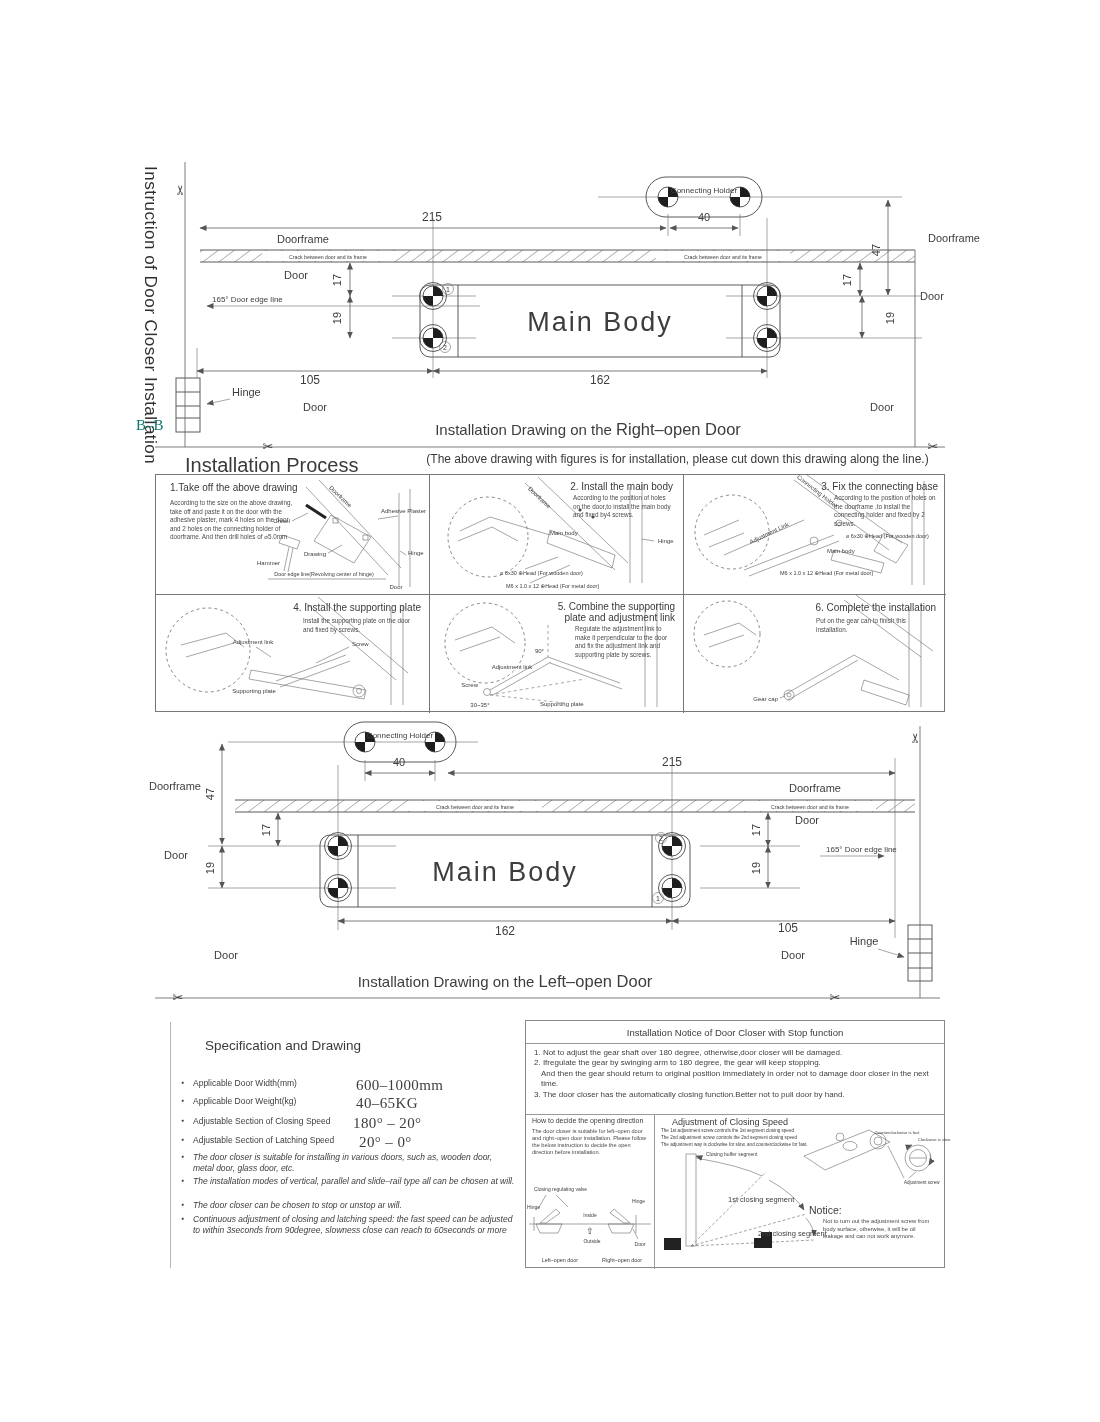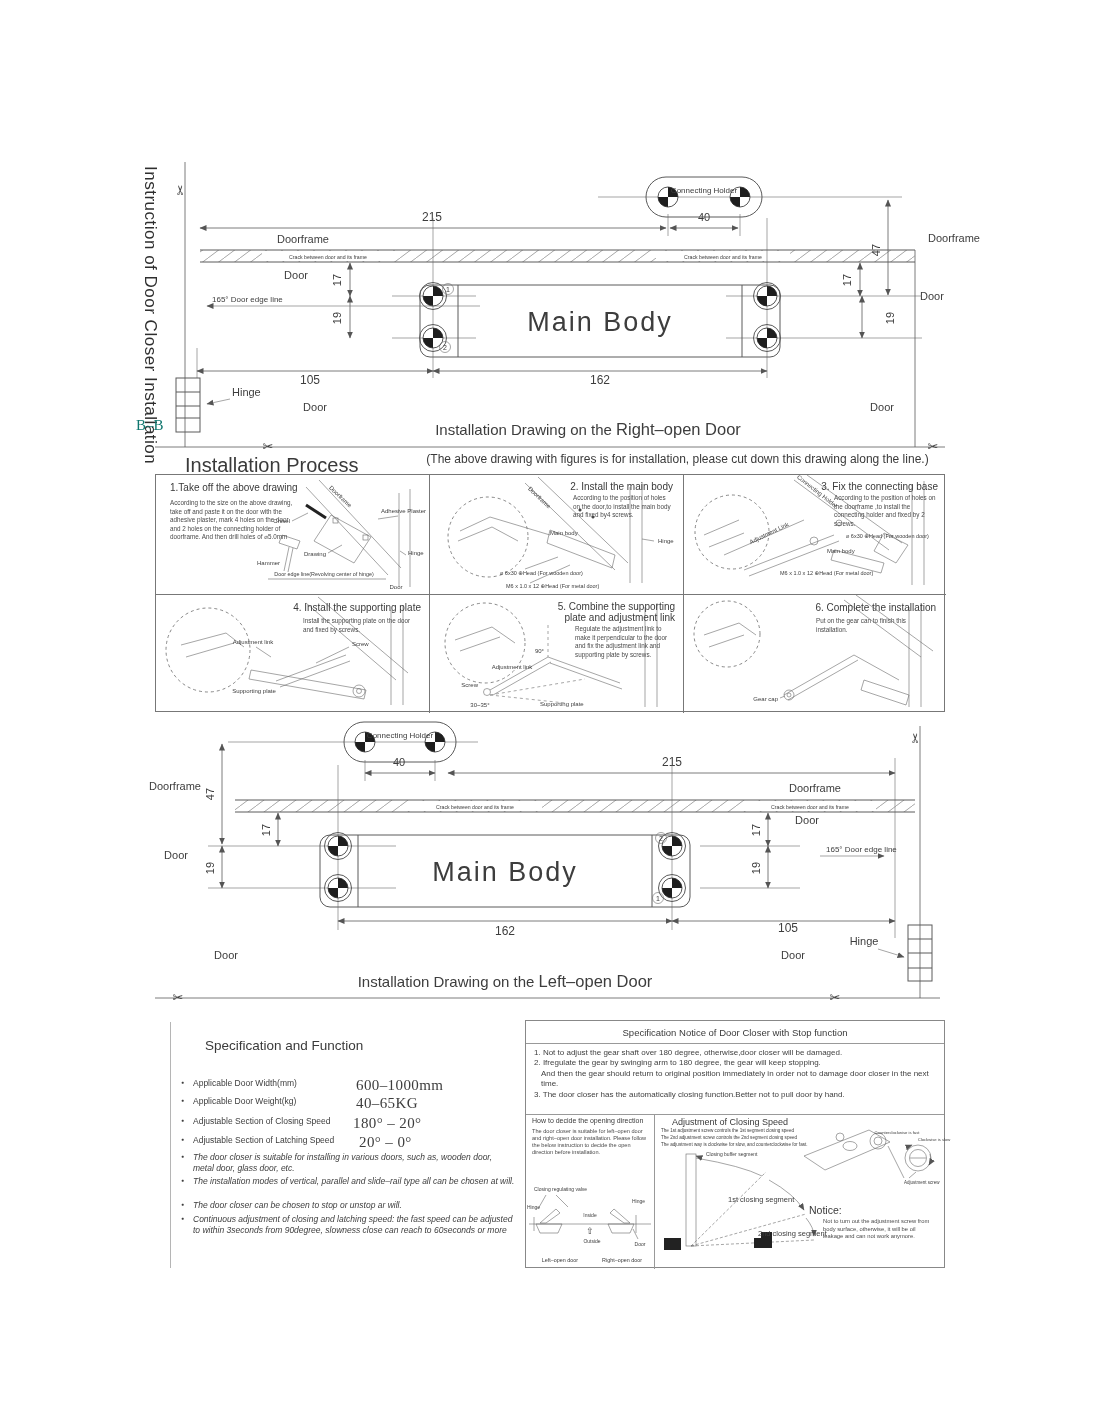--- a/index.html
+++ b/index.html
@@ -451,21 +451,21 @@
     <line class="thin" x1="878" y1="239" x2="904" y2="247" marker-end="url(#arr)"></line>
     <text x="226" y="249" font-size="11" text-anchor="middle">Door</text>
     <text x="793" y="249" font-size="11" text-anchor="middle">Door</text>
 
     <text x="505" y="277" text-anchor="middle">
       <tspan font-size="15">Installation Drawing on the </tspan><tspan font-size="16.5">Left–open Door</tspan>
     </text>
   </svg>
 
   <div id="spec" class="abs">
-    <div class="abs spectitle">Specification and Function</div>
+    <div class="abs spectitle">Specification and Drawing</div>
     <div class="srow" style="left:0;top:56px;">
       <span class="blt">●</span>
       <span class="lab">Applicable Door Width(mm)</span>
       <span class="val">600–1000mm</span>
     </div>
     <div class="srow" style="left:0;top:74px;">
       <span class="blt">●</span>
       <span class="lab">Applicable Door Weight(kg)</span>
       <span class="val">40–65KG</span>
     </div>
@@ -491,21 +491,21 @@
       <span class="blt">●</span>
       <span>The door closer can be chosen to stop or unstop ar will.</span>
     </div>
     <div class="sbullet" style="left:22px;top:192px;width:322px;">
       <span class="blt">●</span>
       <span>Continuous adjustment of closing and latching speed: the fast speed can be adjusted to within 3seconds from 90degree, slowness close can reach to 60seconds or more</span>
     </div>
   </div>
 
   <div id="rpanel" class="abs">
-    <div class="abs rtitle">Specification Notice of Door Closer with Stop function</div>
+    <div class="abs rtitle">Installation Notice of Door Closer with Stop function</div>
     <div class="abs rrule"></div>
     <div class="abs nlist">
       <div>1. Not to adjust the gear shaft over 180 degree, otherwise,door closer will be damaged.</div>
       <div>2. Ifregulate the gear by swinging arm to 180 degree, the gear will keep stopping.</div>
       <div class="cont">And then the gear should return to original position immediately in order not to damage door closer in the next time.</div>
       <div>3. The door closer has the automatically closing function.Better not  to pull door by hand.</div>
     </div>
     <div class="abs rdiv"></div>
     <div class="abs vdiv"></div>
 

